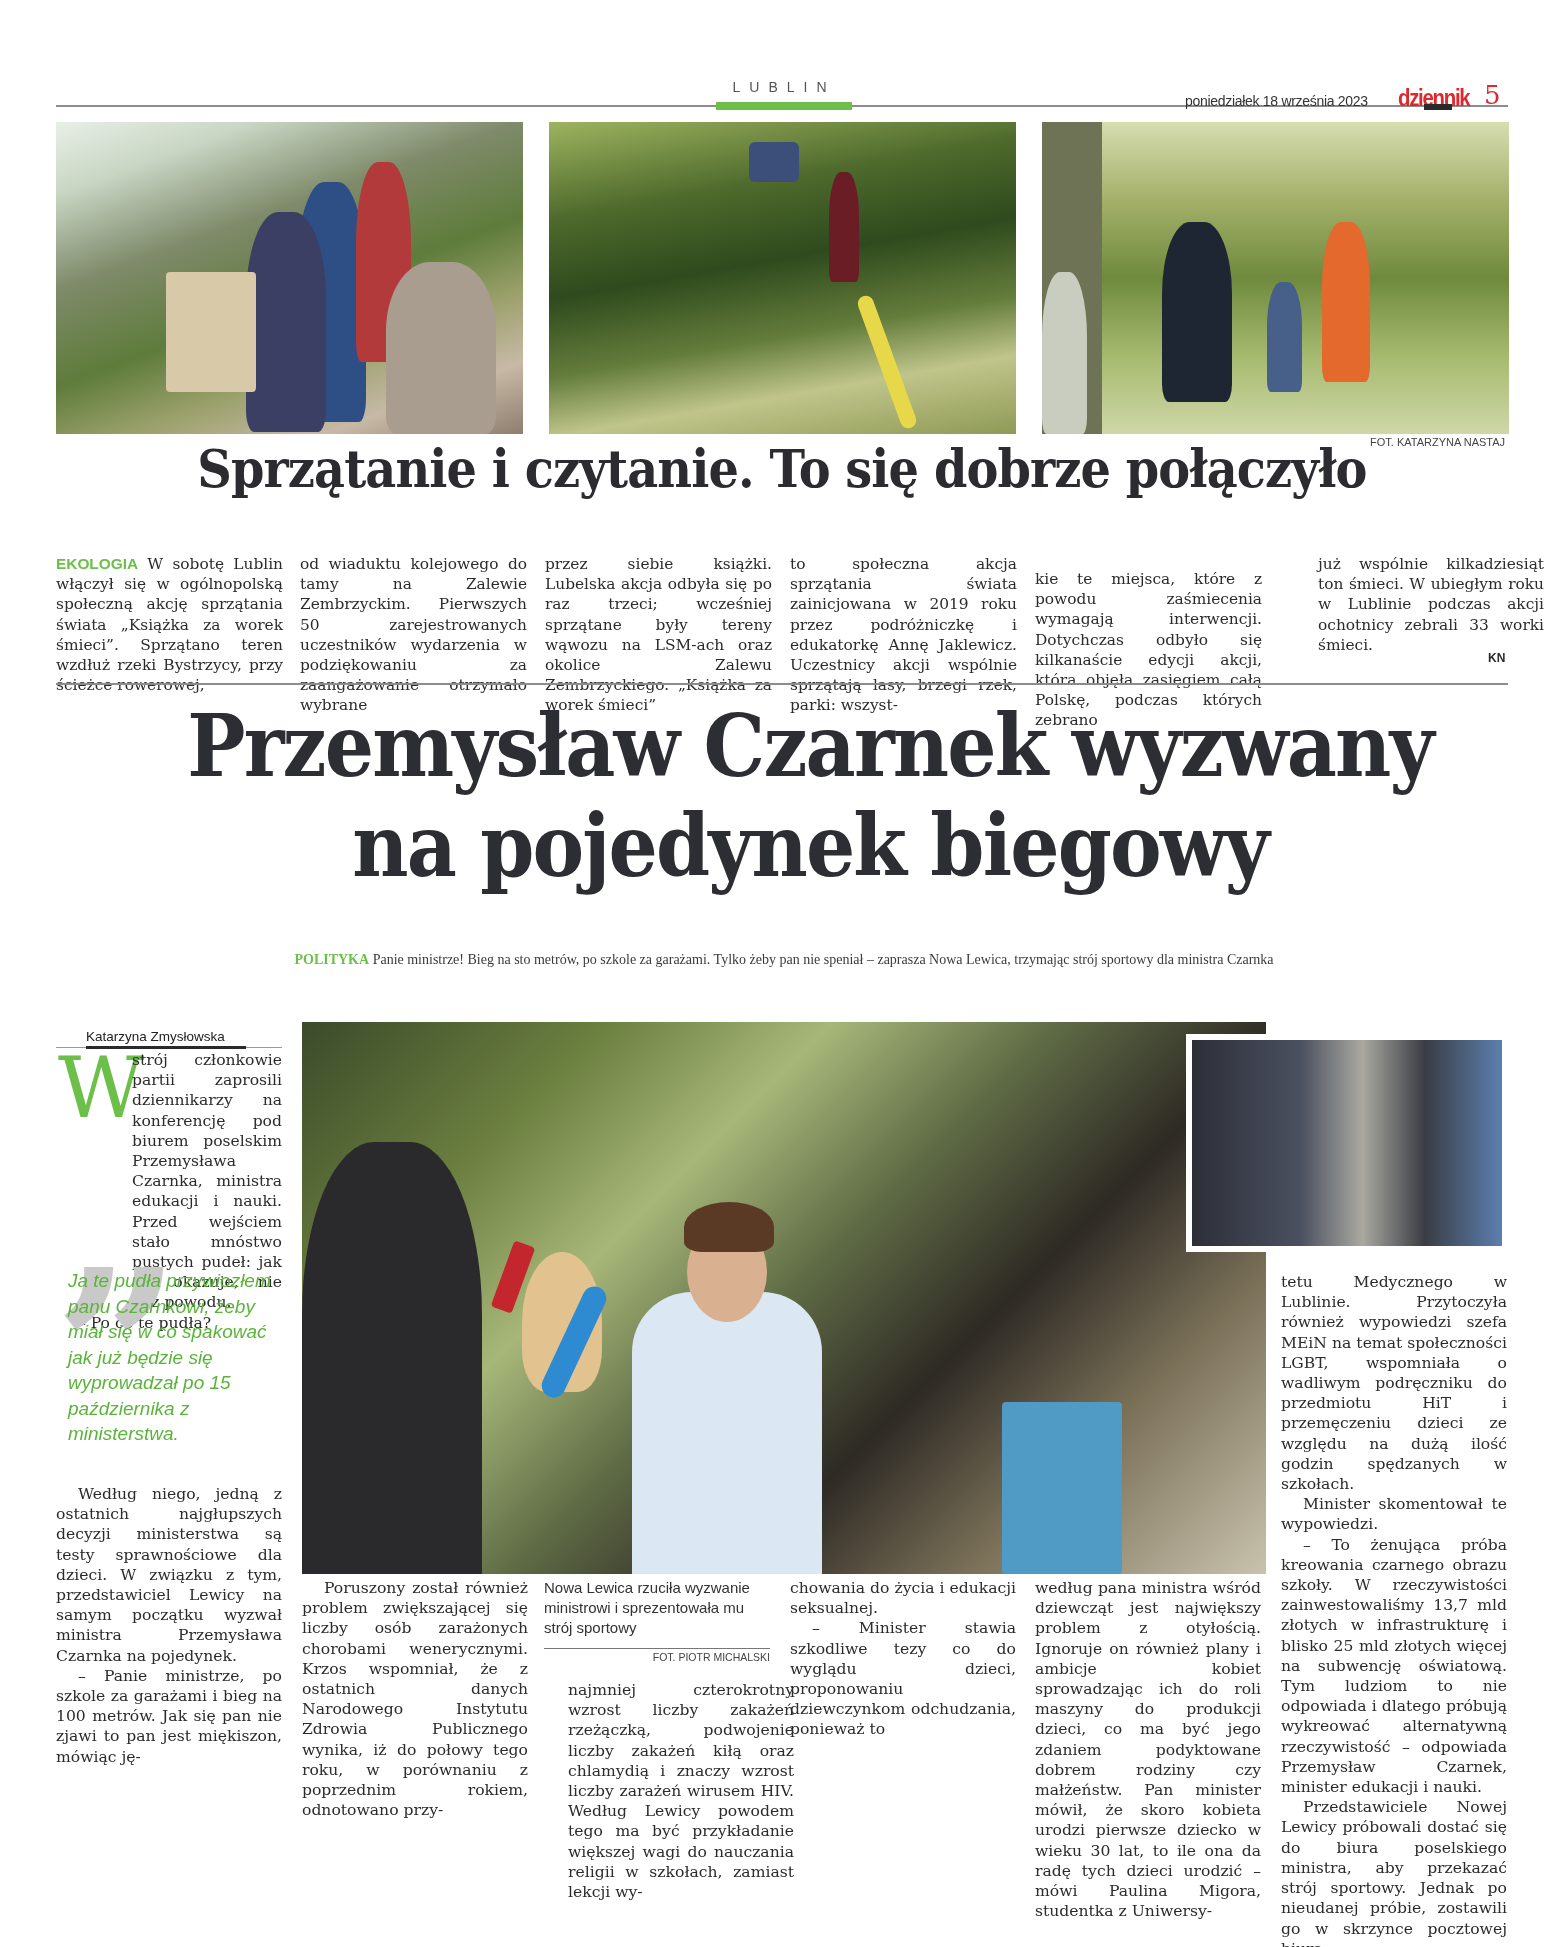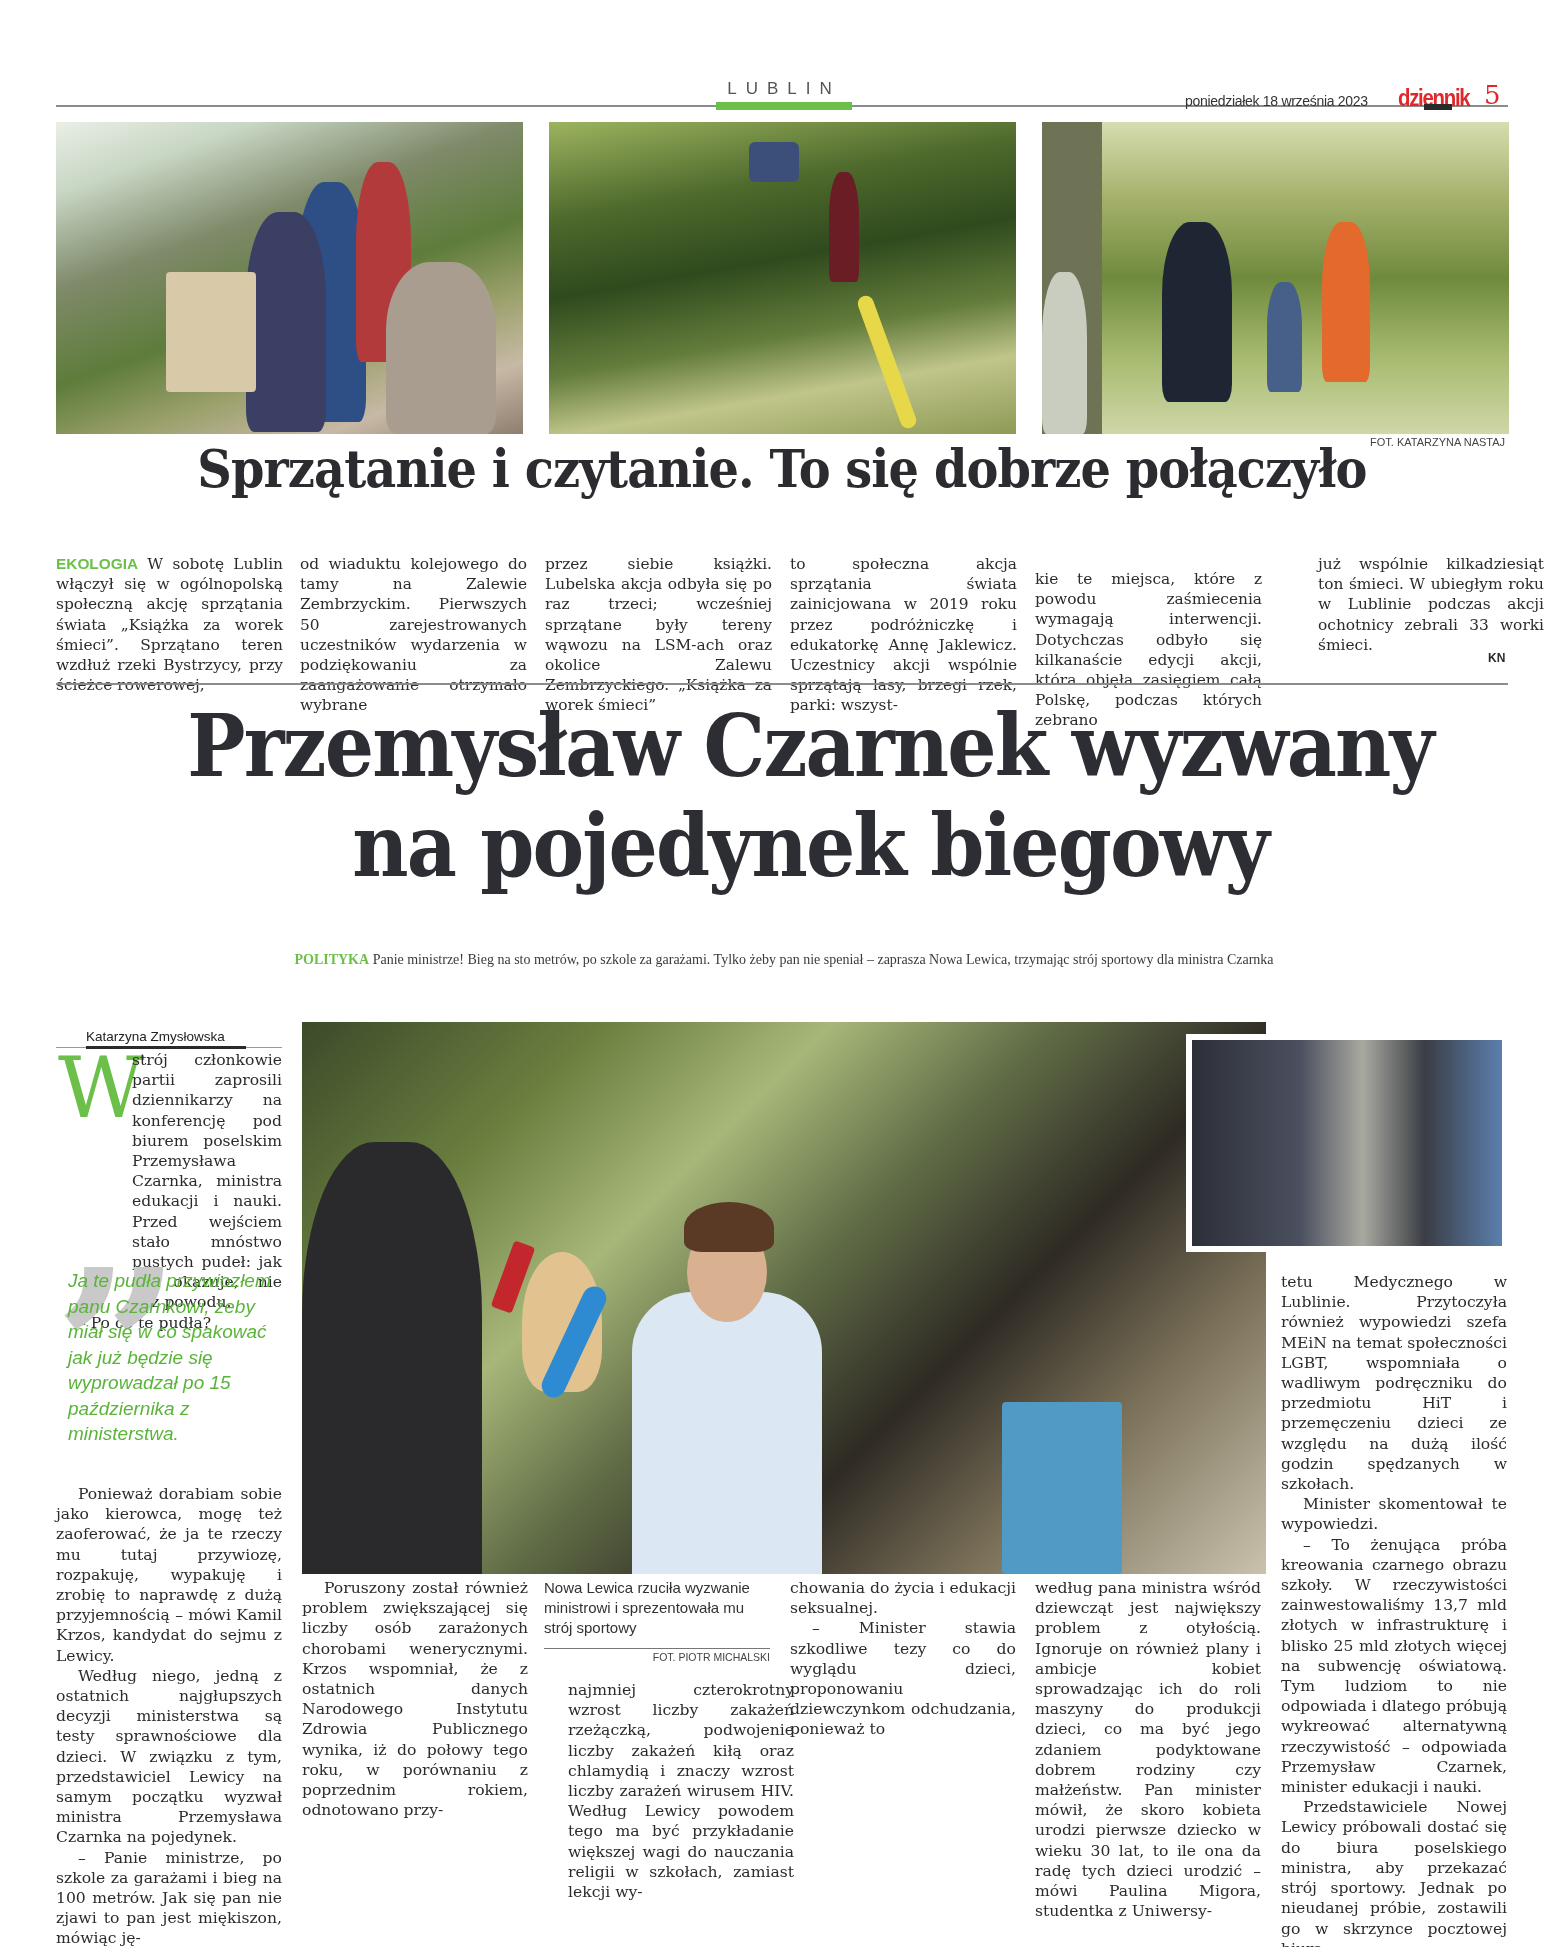--- a/index.html
+++ b/index.html
@@ -1,20 +1,20 @@
 <!DOCTYPE html>
 <html><head>
 <meta charset="utf-8">
 <style>
   * { box-sizing: border-box; margin: 0; padding: 0; }
   body { width: 1558px; height: 1947px; background: #ffffff; position: relative; overflow: hidden; color: #2b2b2e; font-family: "DejaVu Serif", serif; }
 
   
   .hdr-rule { position: absolute; left: 56px; top: 105px; width: 1452px; height: 2px; background: #8c8c8c; }
-  .section-label { position: absolute; left: 716px; top: 79px; width: 136px; text-align: center; font-family: "Liberation Sans", sans-serif; font-size: 17px; letter-spacing: 9px; color: #555; font-weight: 300; }
+  .section-label { position: absolute; left: 716px; top: 79px; width: 136px; text-align: center; font-family: "Liberation Sans", sans-serif; font-size: 14px; letter-spacing: 9px; color: #555; font-weight: 300; }
   .section-bar { position: absolute; left: 716px; top: 102px; width: 136px; height: 8px; background: #6cc04a; }
   .hdr-date { position: absolute; left: 1185px; top: 93px; font-family: "Liberation Sans", sans-serif; font-size: 14px; color: #333; letter-spacing: -0.3px; }
   .hdr-logo { position: absolute; left: 1398px; top: 84px; font-family: "Liberation Sans", sans-serif; font-weight: bold; font-size: 24px; color: #e0272b; letter-spacing: -1.5px; transform: scaleX(0.85); transform-origin: left; }
   .hdr-logo-sub { position: absolute; left: 1424px; top: 104px; width: 28px; height: 6px; background: #2a2a2a; }
   .hdr-page { position: absolute; left: 1484px; top: 80px; font-family: "DejaVu Serif", serif; font-size: 26px; color: #e0272b; }
 
   
   .photo { position: absolute; overflow: hidden; }
   .ph1 { left: 56px; top: 122px; width: 467px; height: 312px; background: linear-gradient(160deg, #e9efe6 0%, #c8d6c4 15%, #7f8a6a 35%, #5e7c3b 55%, #9aa06a 70%, #c7b9a6 85%, #8e7e6e 100%); }
   .ph2 { left: 549px; top: 122px; width: 467px; height: 312px; background: linear-gradient(170deg, #9db35f 0%, #4e6a2c 25%, #2f4a1d 45%, #647d3c 65%, #c0c58a 80%, #8f9a56 100%); }
@@ -119,21 +119,20 @@
 <div class="dropcap">W</div>
 <div class="body" style="left:56px;top:1050px;width:226px;">
   <p style="padding-left:76px;margin-left:0;"><span>strój członkowie partii zaprosili dziennikarzy na konferencję pod biurem poselskim Przemysława Czarnka, ministra edukacji i nauki. Przed wejściem stało mnóstwo pustych pudeł: jak się okazuje, nie bez powodu.</span></p>
   <p class="ind">– Po co te pudła?</p>
 </div>
 
 <div class="quote-marks">”</div>
 <div class="quote">Ja te pudła przywiozłem panu Czarnkowi, żeby miał się w co spakować jak już będzie się wyprowadzał po 15 października z ministerstwa.</div>
 
 <div class="body" style="left:56px;top:1484px;width:226px;">
-  <p class="ind">Ponieważ dorabiam sobie jako kierowca, mogę też zaoferować, że ja te rzeczy mu tutaj przywiozę, rozpakuję, wypakuję i zrobię to naprawdę z dużą przyjemnością – mówi Kamil Krzos, kandydat do sejmu z Lewicy.</p>
   <p class="ind">Według niego, jedną z ostatnich najgłupszych decyzji ministerstwa są testy sprawnościowe dla dzieci. W związku z tym, przedstawiciel Lewicy na samym początku wyzwał ministra Przemysława Czarnka na pojedynek.</p>
   <p class="ind">– Panie ministrze, po szkole za garażami i bieg na 100 metrów. Jak się pan nie zjawi to pan jest miękiszon, mówiąc ję-</p>
 </div>
 
 <div class="big-photo">
   <div class="ph-shape" style="left:330px;top:270px;width:190px;height:282px;background:#dbe7f2;border-radius:60px 60px 0 0;"></div>
   <div class="ph-shape" style="left:385px;top:200px;width:80px;height:100px;background:#d9b190;border-radius:50%;"></div>
   <div class="ph-shape" style="left:382px;top:180px;width:90px;height:50px;background:#5a3a24;border-radius:50% 50% 20% 20%;"></div>
   <div class="ph-shape" style="left:220px;top:230px;width:80px;height:140px;background:#e2c38f;border-radius:50% 50% 30% 30%;"></div>
   <div class="ph-shape" style="left:260px;top:260px;width:24px;height:120px;background:#2f8bd1;transform:rotate(25deg);border-radius:12px;"></div>

